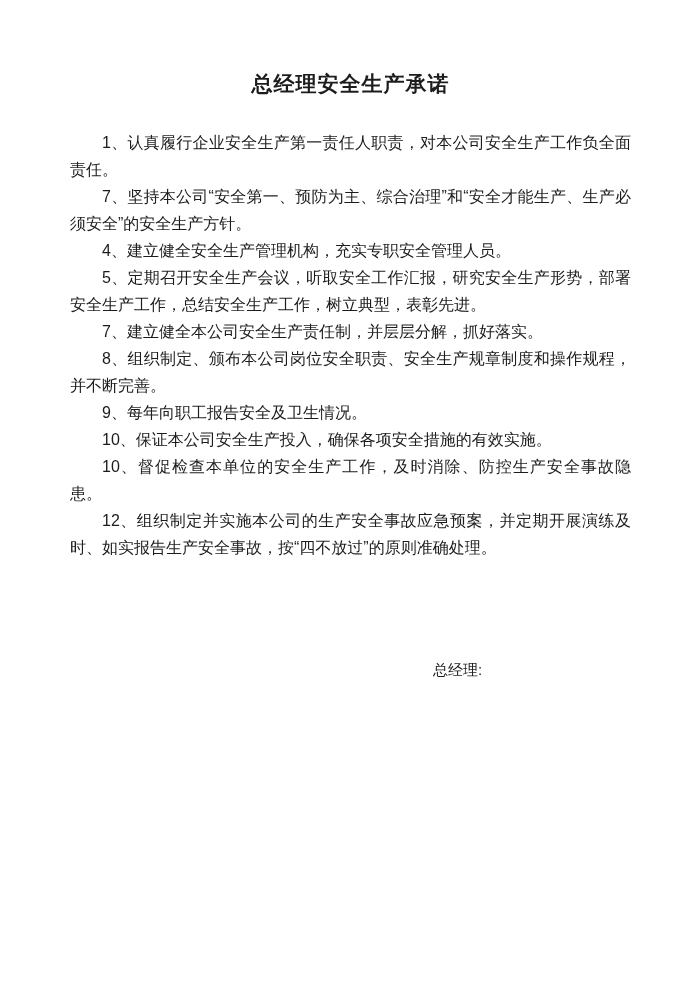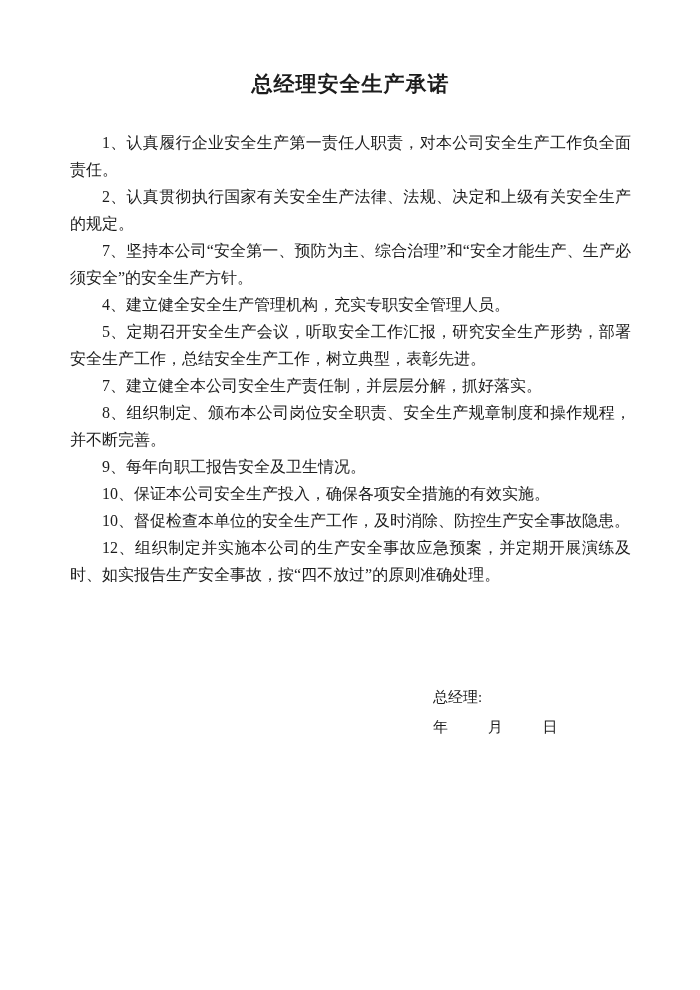--- a/index.html
+++ b/index.html
@@ -7,21 +7,21 @@
     padding: 0;
     background: #ffffff;
   }
   .page {
     position: relative;
     width: 700px;
     height: 757px;
     margin: 0 auto;
     background: #ffffff;
     color: #1c1c1c;
-    font-family: Liberation Serif, serif;
+    font-family: Liberation Sans, sans-serif;
     overflow: hidden;
     box-sizing: border-box;
   }
   .content {
     padding: 70px 69px 0 70px;
   }
   .doc-title {
     margin: 0 0 31px 0;
     font-size: 21px;
     line-height: 28px;
@@ -66,36 +66,30 @@
 </head>
 <body>
 
 <div class="page">
   <div class="content">
 
     <h1 class="doc-title">总经理安全生产承诺</h1>
 
 
     <p class="para">1、认真履行企业安全生产第一责任人职责，对本公司安全生产工作负全面责任。</p>
-    <p class="para">2、认真贯彻执行国家有关安全生产法律、法规、决定和上级有关安全生产的规定。</p>
     <p class="para">7、坚持本公司“安全第一、预防为主、综合治理”和“安全才能生产、生产必须安全”的安全生产方针。</p>
     <p class="para">4、建立健全安全生产管理机构，充实专职安全管理人员。</p>
     <p class="para">5、定期召开安全生产会议，听取安全工作汇报，研究安全生产形势，部署安全生产工作，总结安全生产工作，树立典型，表彰先进。</p>
     <p class="para">7、建立健全本公司安全生产责任制，并层层分解，抓好落实。</p>
     <p class="para">8、组织制定、颁布本公司岗位安全职责、安全生产规章制度和操作规程，并不断完善。</p>
     <p class="para">9、每年向职工报告安全及卫生情况。</p>
     <p class="para">10、保证本公司安全生产投入，确保各项安全措施的有效实施。</p>
     <p class="para">10、督促检查本单位的安全生产工作，及时消除、防控生产安全事故隐患。</p>
     <p class="para">12、组织制定并实施本公司的生产安全事故应急预案，并定期开展演练及时、如实报告生产安全事故，按“四不放过”的原则准确处理。</p>
 
     <div class="signature">
       <div class="role">总经理:</div>
-      <div class="date-line">
-        <span>年</span>
-        <span>月</span>
-        <span>日</span>
-      </div>
     </div>
 
   </div>
 
   <div class="page-footer">- 1 -</div>
 </div>
 
 </body></html>

